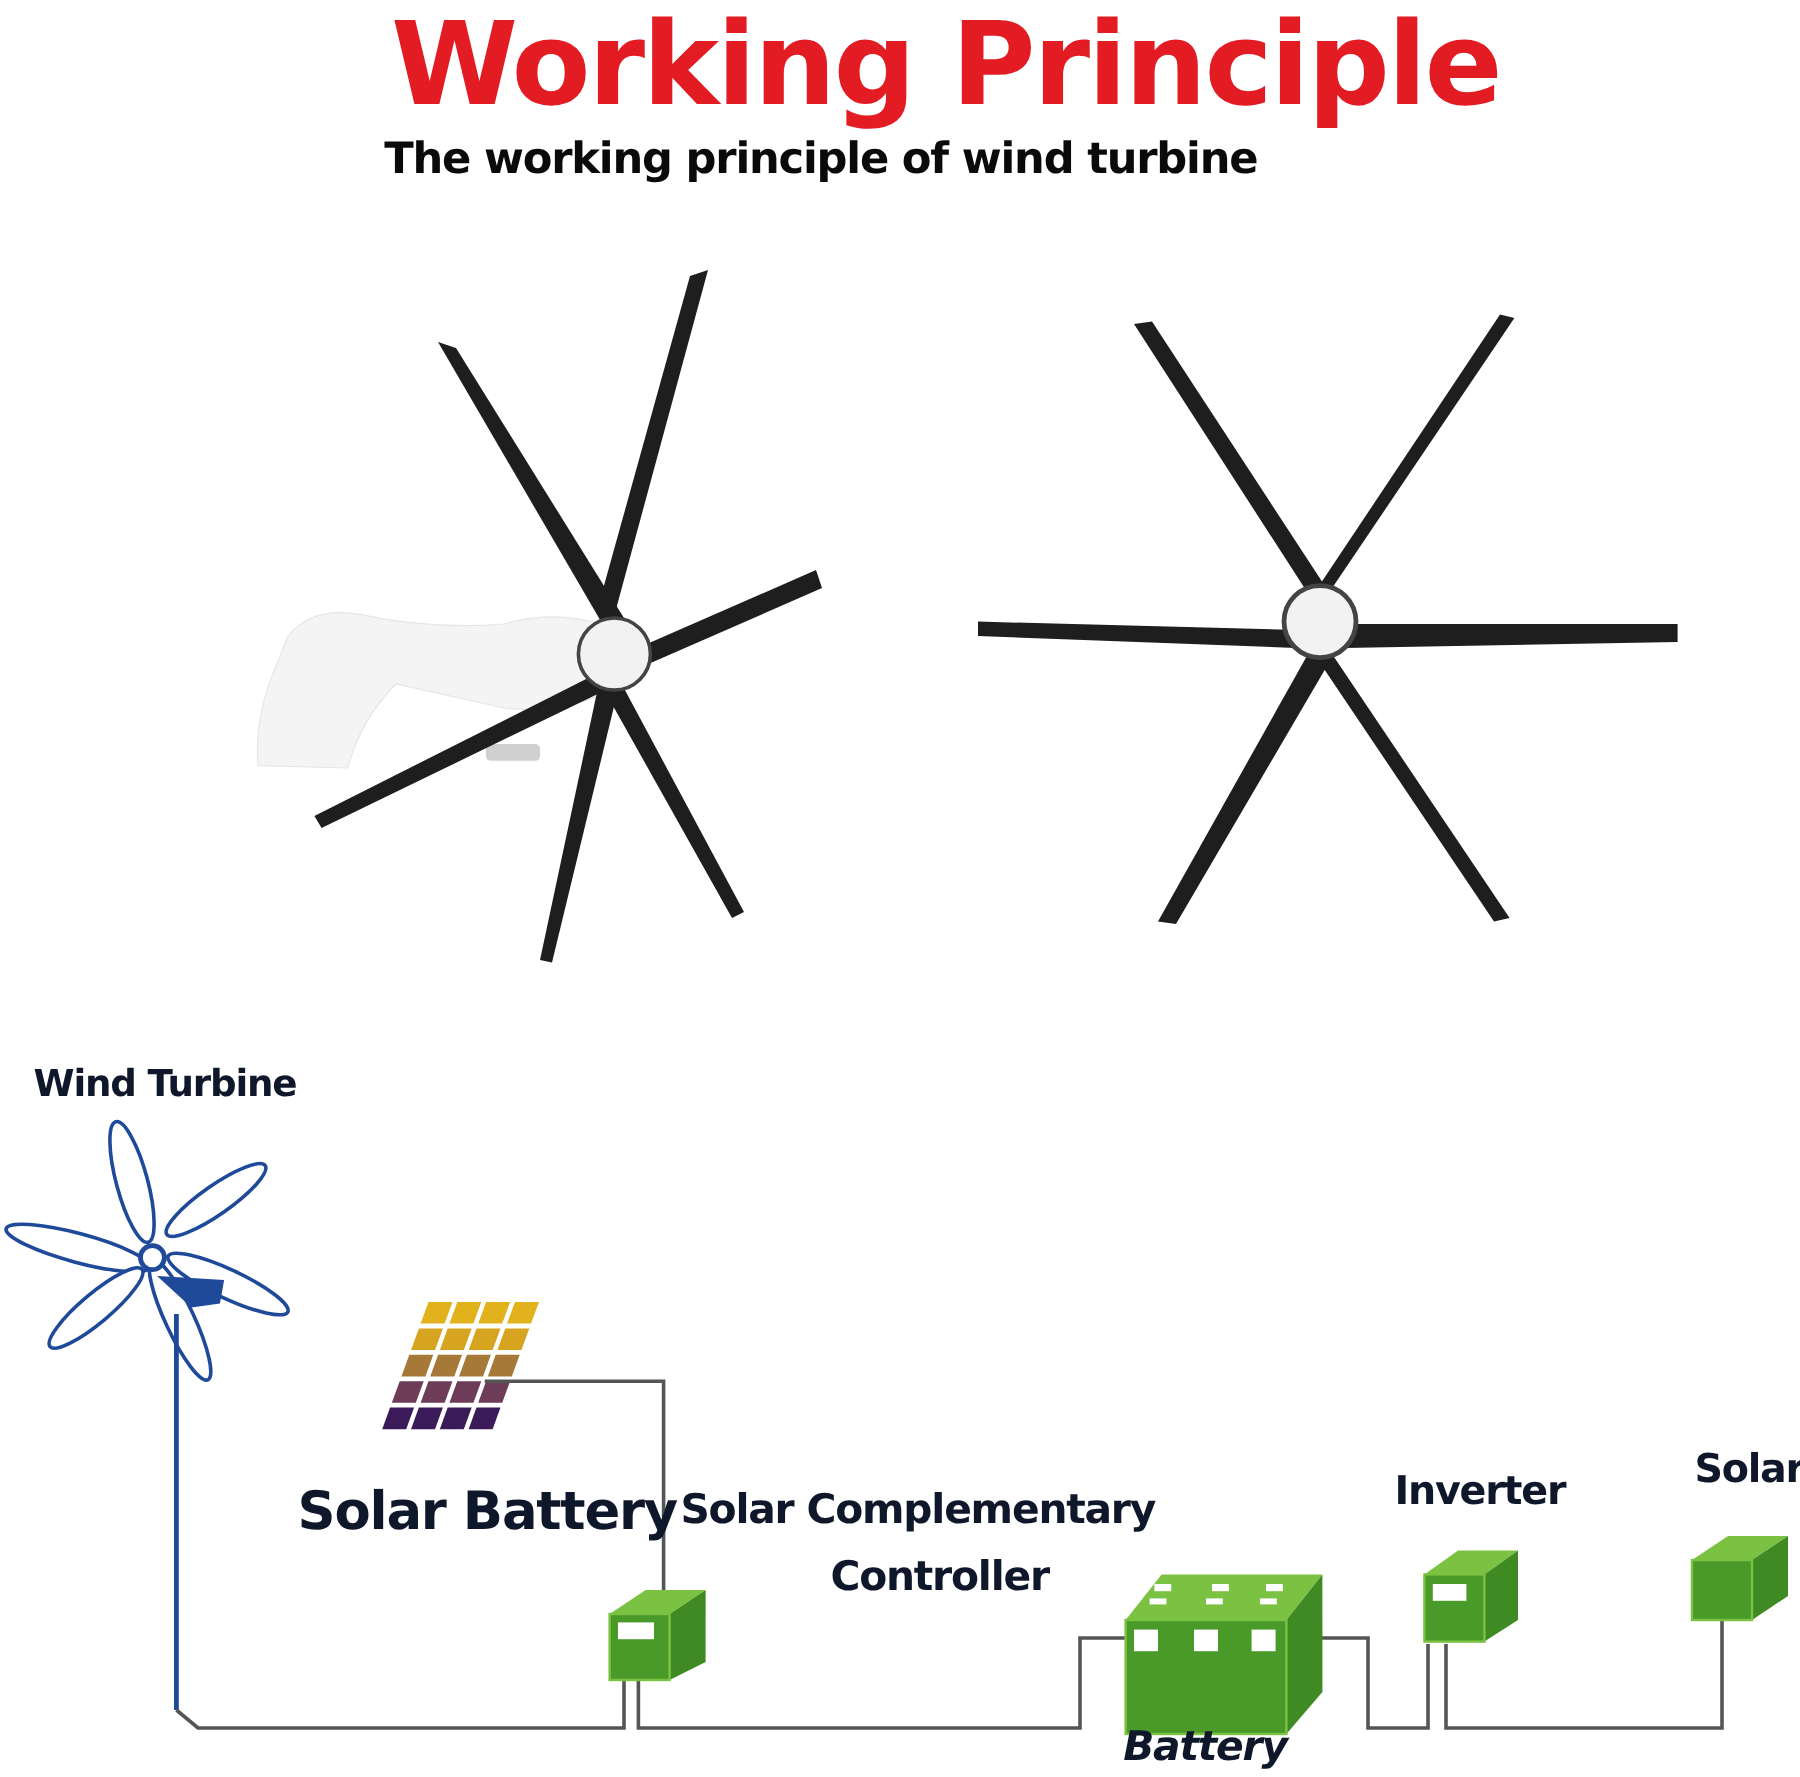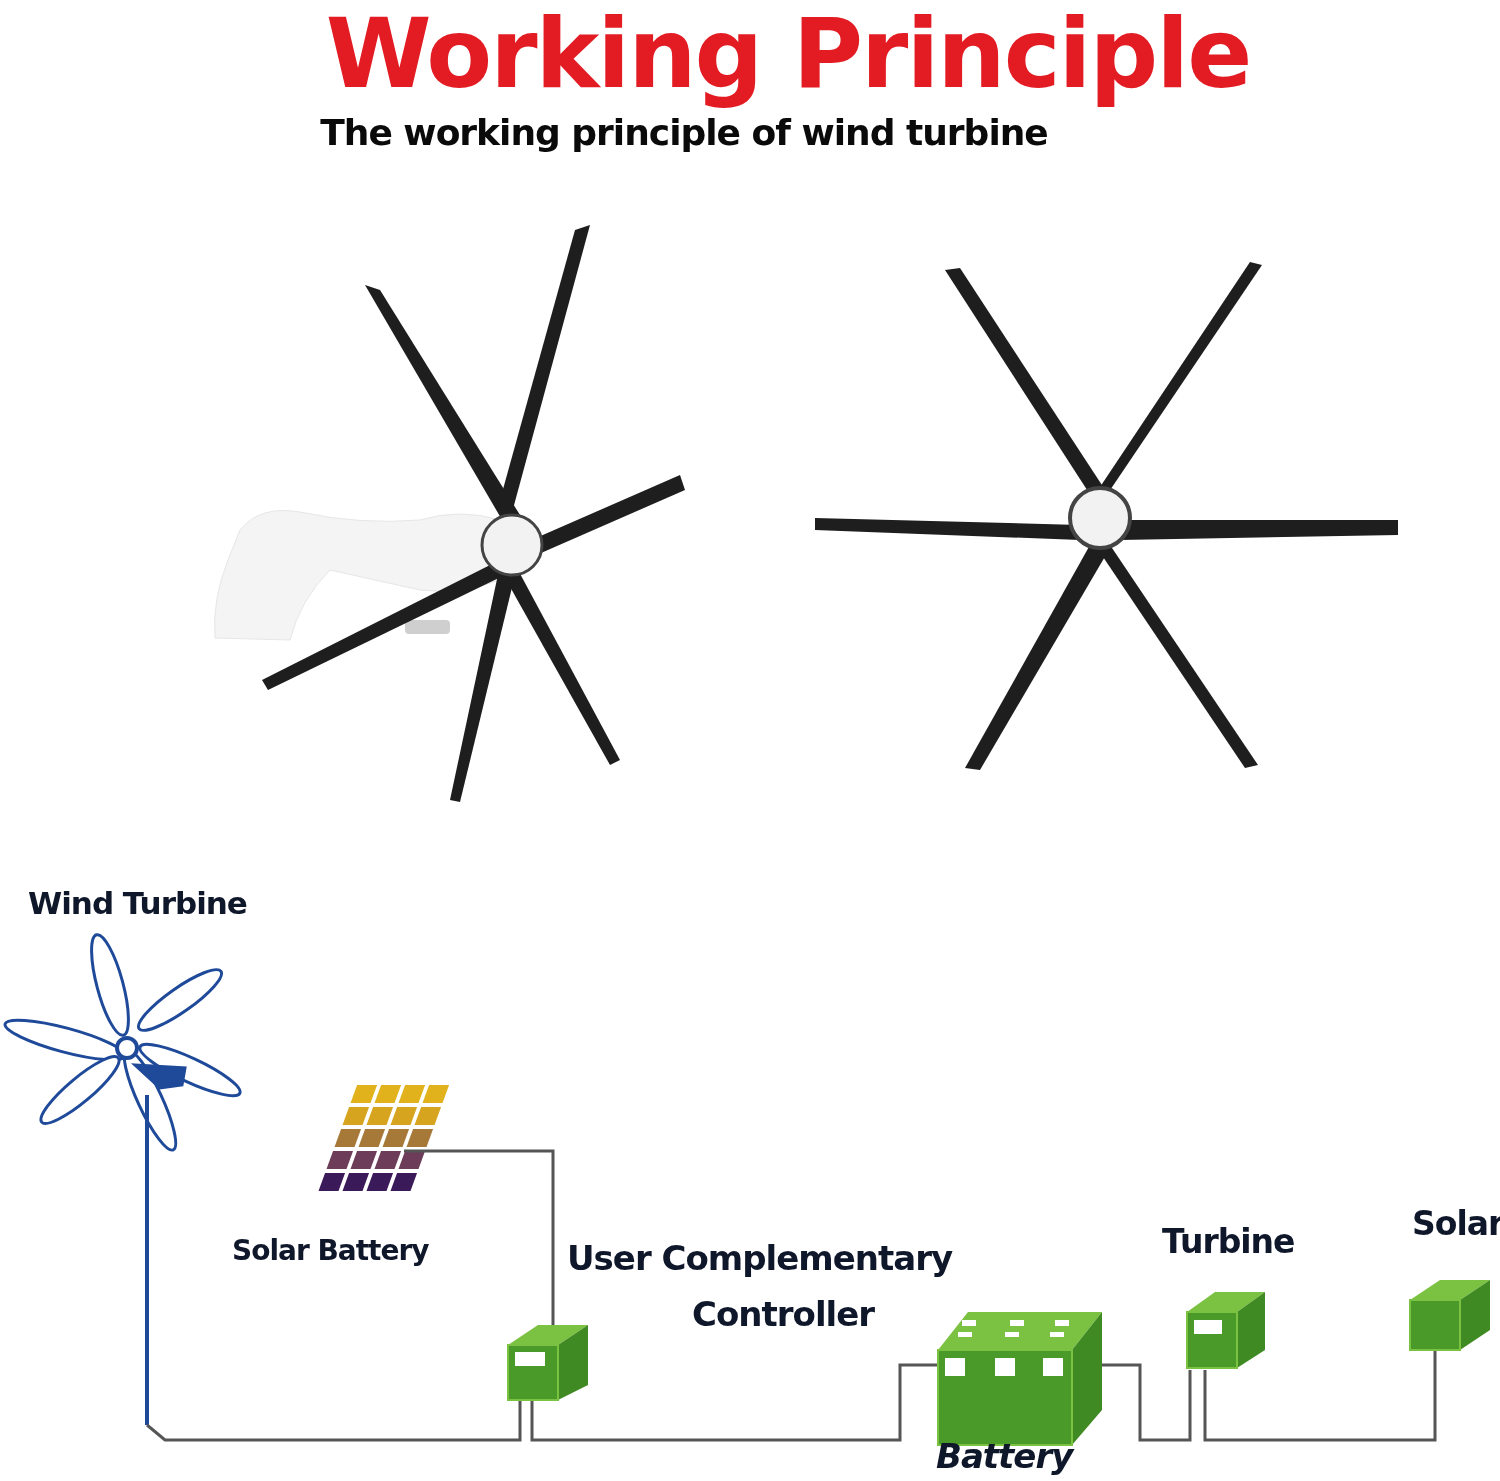--- a/index.html
+++ b/index.html
@@ -128,18 +128,18 @@
     <rect x="1194" y="1320" width="28" height="14" fill="#fff"></rect>
   </g>
   <g>
     <path d="M1410,1300 L1440,1280 L1490,1280 L1460,1300 Z" fill="#7cc242"></path>
     <path d="M1460,1300 L1490,1280 L1490,1330 L1460,1350 Z" fill="#3f8a22"></path>
     <rect x="1410" y="1300" width="50" height="50" fill="#4a9a2a" stroke="#7cc242" stroke-width="2"></rect>
   </g>
 </svg>
 
 <div class="abs lbl" style="left:28px;top:885px;font-size:31px;">Wind Turbine</div>
-<div class="abs lbl" style="left:232px;top:1234px;font-size:28px;">Solar Battery</div>
-<div class="abs lbl" style="left:567px;top:1238px;font-size:34px;">User Complementary</div>
+<div class="abs lbl" style="left:248px;top:1234px;font-size:44px;">Solar Battery</div>
+<div class="abs lbl" style="left:567px;top:1238px;font-size:34px;">Solar Complementary</div>
 <div class="abs lbl" style="left:680px;top:1294px;font-size:34px;margin-left:12px;">Controller</div>
 <div class="abs lbl" style="left:936px;top:1436px;font-size:34px;font-style:italic;">Battery</div>
-<div class="abs lbl" style="left:1162px;top:1222px;font-size:33px;">Turbine</div>
+<div class="abs lbl" style="left:1162px;top:1222px;font-size:33px;">Inverter</div>
 <div class="abs lbl" style="left:1412px;top:1204px;font-size:33px;">Solar</div>
 
 </body></html>

